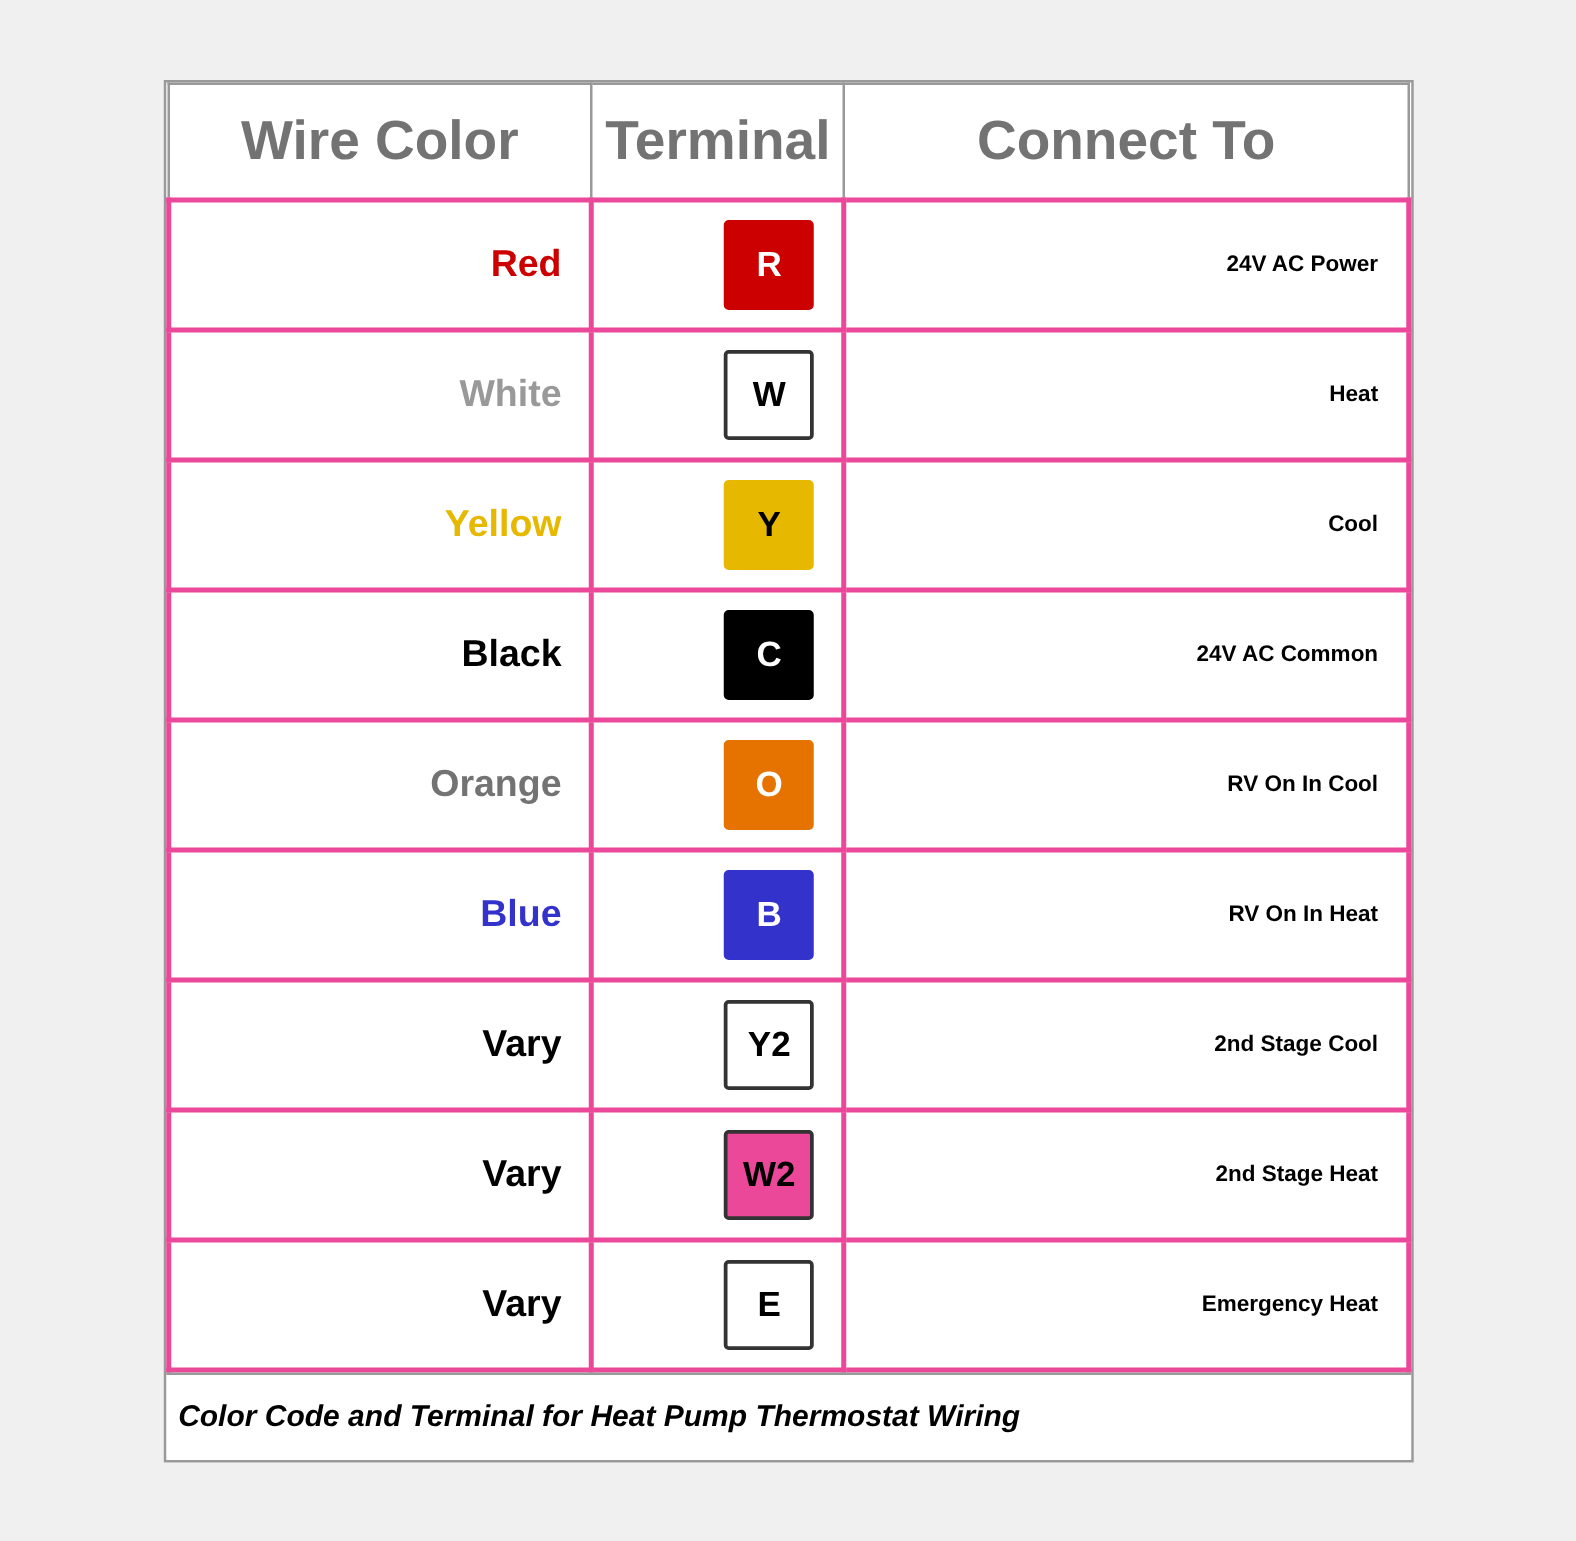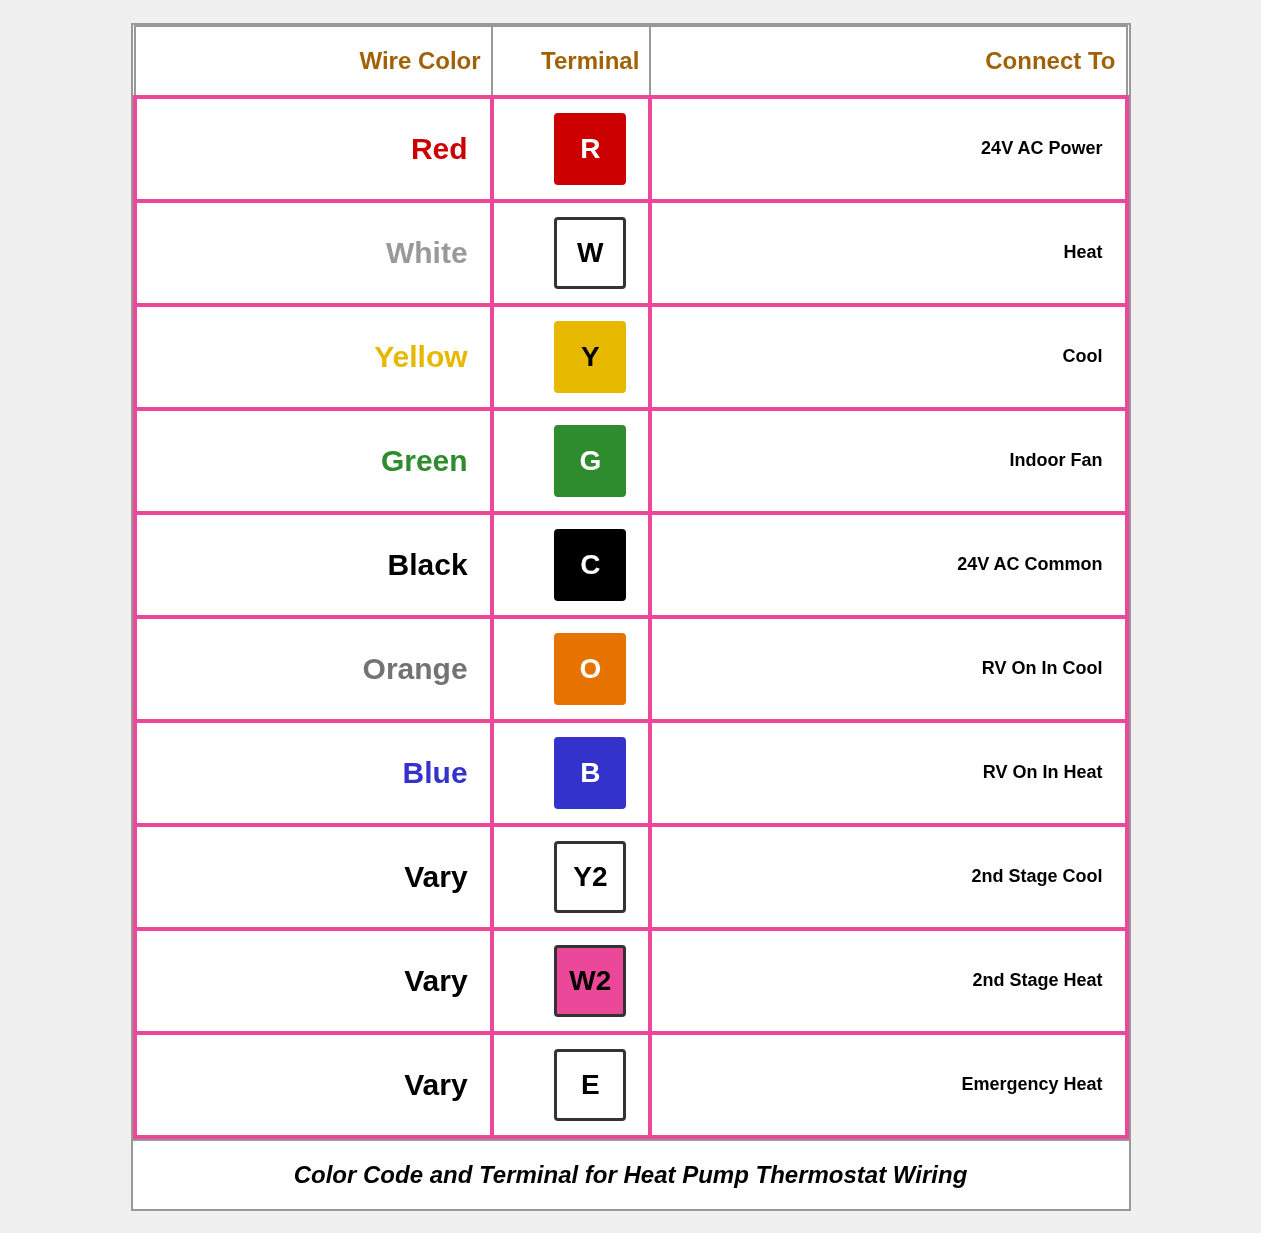--- a/index.html
+++ b/index.html
@@ -21,24 +21,24 @@
     }
 
     table {
       width: 100%;
       border-collapse: collapse;
     }
 
     thead th {
       border: 2px solid #999;
       padding: 20px 10px;
-      font-size: 24px;
+      font-size: 44px;
       font-weight: bold;
-      text-align: right;
-      color: #a16207;
+      text-align: center;
+      color: #737373;
     }
 
     thead th.wire-col {
       width: 36%;
     }
 
     thead th.terminal-col {
       width: 16%;
     }
 
@@ -70,21 +70,20 @@
       border-radius: 4px;
     }
 
     .connect-text {
       font-size: 18px;
       font-weight: bold;
       color: #000;
     }
 
     .footer {
-      text-align: center;
       padding: 20px 10px;
       font-size: 24px;
       font-style: italic;
       font-weight: bold;
       border-top: 2px solid #999;
       color: #000;
     }
   </style>
 </head>
 <body>
@@ -108,25 +107,20 @@
           <td><span class="wire-name" style="color: rgb(153, 153, 153);">White</span></td>
           <td><div class="terminal-badge" style="background-color: rgb(255, 255, 255); color: rgb(0, 0, 0); border-color: rgb(51, 51, 51);">W</div></td>
           <td><span class="connect-text">Heat</span></td>
         </tr>
         <tr>
           <td><span class="wire-name" style="color: rgb(230, 184, 0);">Yellow</span></td>
           <td><div class="terminal-badge" style="background-color: rgb(230, 184, 0); color: rgb(0, 0, 0); border-color: rgb(230, 184, 0);">Y</div></td>
           <td><span class="connect-text">Cool</span></td>
         </tr>
         <tr>
-          <td><span class="wire-name" style="color: rgb(46, 139, 46);">Green</span></td>
-          <td><div class="terminal-badge" style="background-color: rgb(46, 139, 46); color: rgb(255, 255, 255); border-color: rgb(46, 139, 46);">G</div></td>
-          <td><span class="connect-text">Indoor Fan</span></td>
-        </tr>
-        <tr>
           <td><span class="wire-name" style="color: rgb(0, 0, 0);">Black</span></td>
           <td><div class="terminal-badge" style="background-color: rgb(0, 0, 0); color: rgb(255, 255, 255); border-color: rgb(0, 0, 0);">C</div></td>
           <td><span class="connect-text">24V AC Common</span></td>
         </tr>
         <tr>
           <td><span class="wire-name" style="color: #737373;">Orange</span></td>
           <td><div class="terminal-badge" style="background-color: rgb(230, 115, 0); color: rgb(255, 255, 255); border-color: rgb(230, 115, 0);">O</div></td>
           <td><span class="connect-text">RV On In Cool</span></td>
         </tr>
         <tr>

